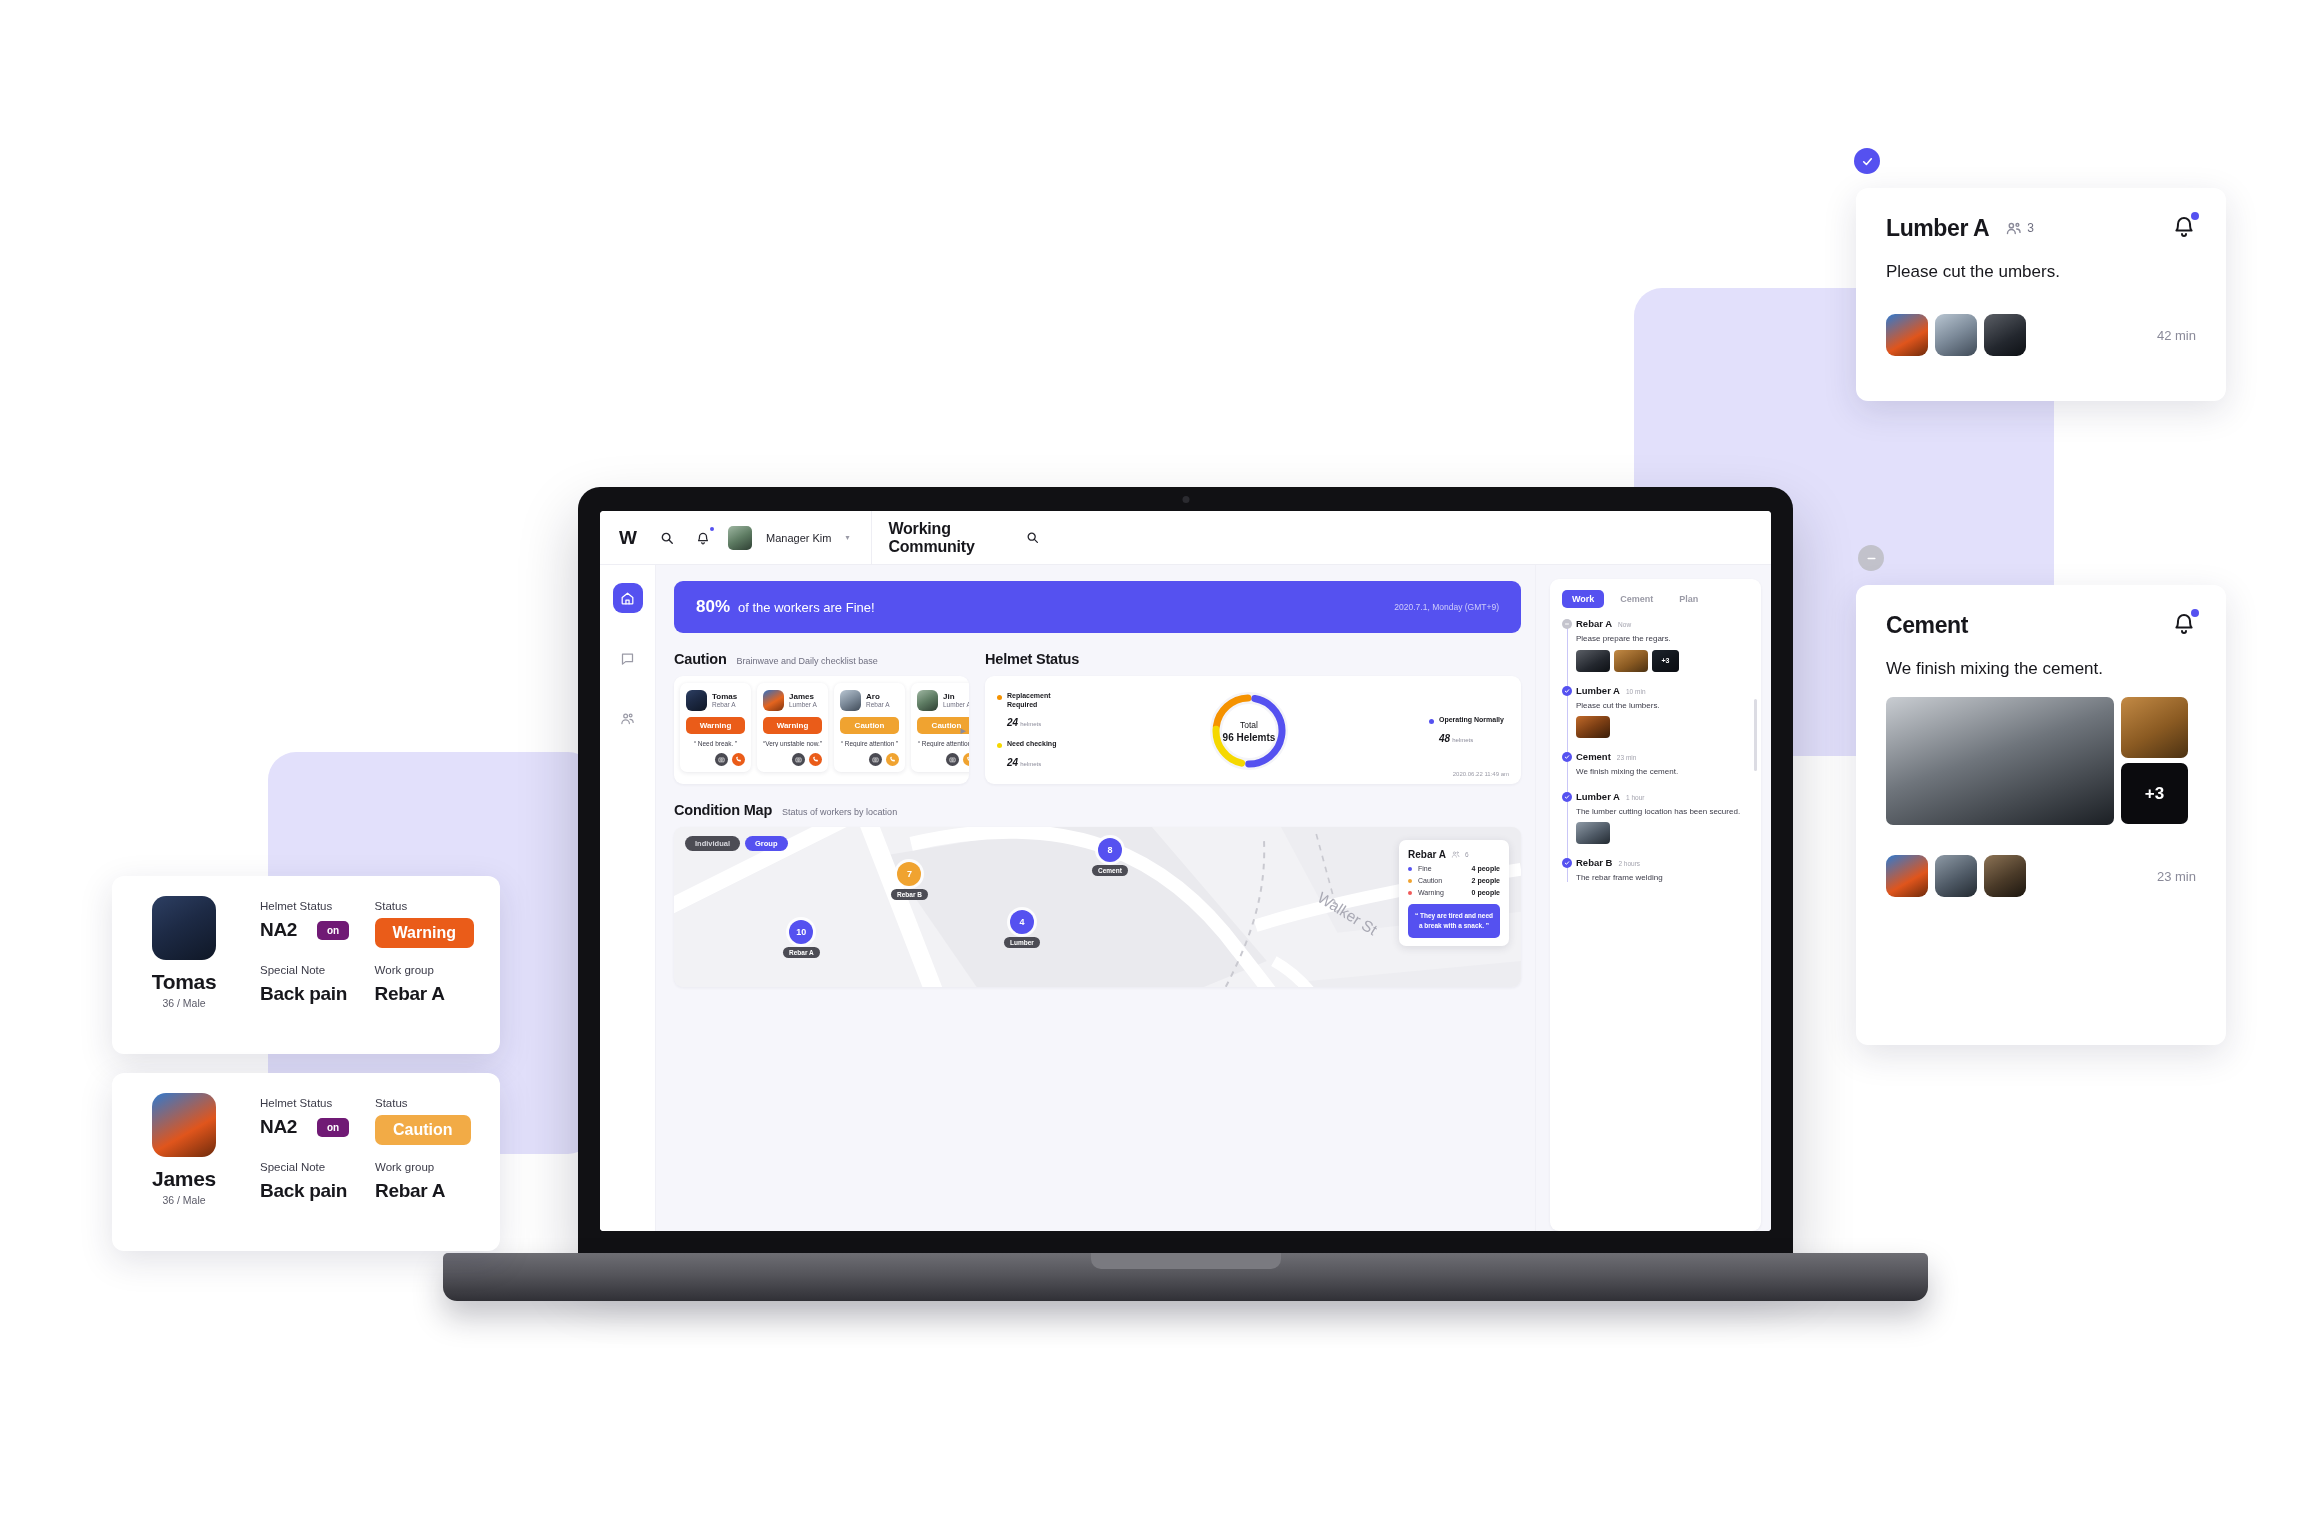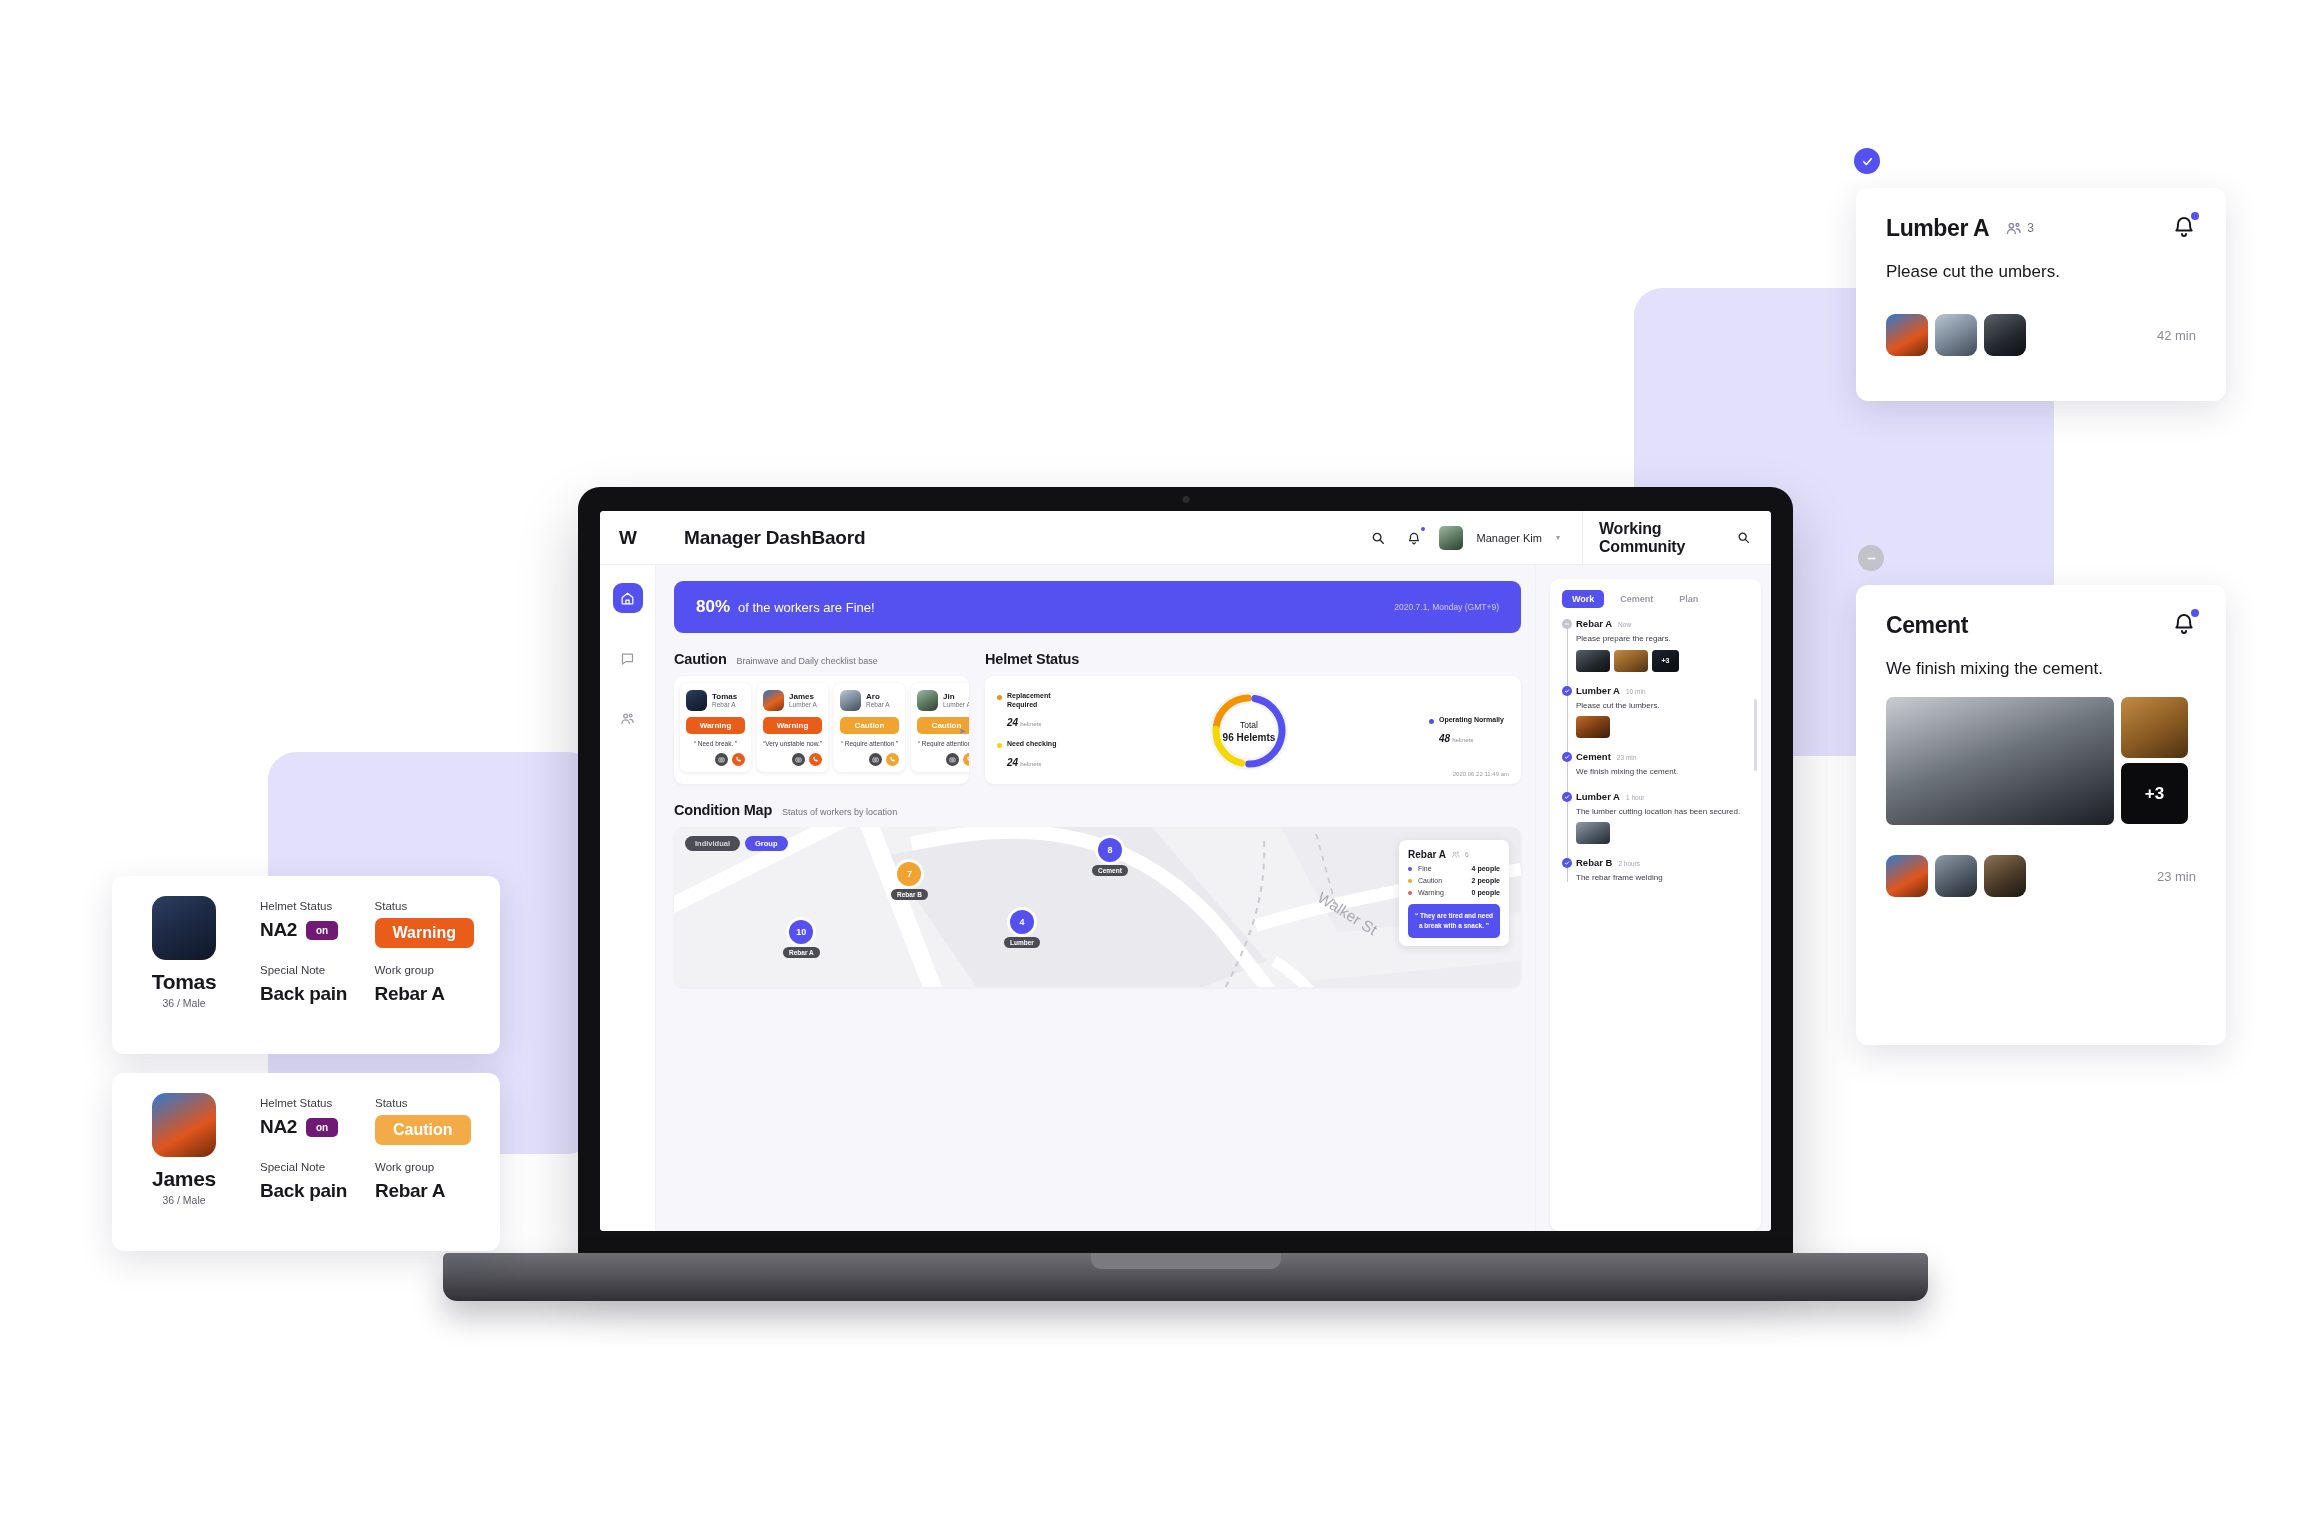--- a/index.html
+++ b/index.html
@@ -194,21 +194,21 @@
   #card-tomas { left:112px; top:876px; width:388px; height:178px; }
   #card-james { left:112px; top:1073px; width:388px; height:178px; }
   .wc-left { width:100px; display:flex; flex-direction:column; align-items:center; }
   .wc-avatar { width:64px;height:64px;border-radius:14px;overflow:hidden; }
   .wc-name { margin-top:10px; font-size:21px; font-weight:700; color:#17171c; letter-spacing:-.3px;}
   .wc-meta { margin-top:3px; font-size:10.5px; color:#5b5b68; }
   .wc-grid { flex:1; display:grid; grid-template-columns:1fr 1fr; row-gap:16px; column-gap:16px;
     align-content:start; padding-top:4px; }
   .wc-lbl { font-size:11.5px; color:#3b3b48; }
   .wc-val { margin-top:7px; font-size:19px; font-weight:700; color:#17171c; letter-spacing:-.3px; }
-  .wc-helmet { display:flex; align-items:center; gap:9px; }
+  .wc-helmet { display:flex; align-items:center; gap:20px; }
   .pill-on { background:#701a75; color:#fff; font-size:10px; font-weight:700;
     padding:4px 10px; border-radius:5px; }
   .wc-status { margin-top:6px; display:inline-flex; align-items:center; justify-content:center;
     height:30px; padding:0 18px; border-radius:7px; font-size:16px; font-weight:700; color:#fff; }
   .st-warning { background:#ea5c19; }
   .st-caution { background:#f2ab46; }
 
   
   .notif { position:absolute; background:#fff; border-radius:12px;
     box-shadow:0 10px 34px rgba(32,32,70,.13); }
@@ -262,23 +262,20 @@
   <div class="bg-shape" id="bg-left"></div>
 
   <div id="laptop">
     <div id="laptop-lid">
       <div id="laptop-notch"></div>
 
       <div id="screen">
 
         <div id="app-top">
           <div class="logo-cell">W</div>
-          <div class="title-cell">
-            <div id="dash-title">Manager DashBaord</div>
-          </div>
           <div class="top-actions">
             <div class="icon-btn">
               <svg width="14" height="14" viewBox="0 0 24 24" fill="none" stroke="#26262e" stroke-width="2.4" stroke-linecap="round">
                   <circle cx="10.5" cy="10.5" r="6.5"></circle>
                   <path d="M15.5 15.5 L21 21"></path>
                 </svg>
             </div>
             <div class="icon-btn" style="position:relative">
               <svg width="14" height="14" viewBox="0 0 24 24" fill="none" stroke="#26262e" stroke-width="2.2" stroke-linecap="round" stroke-linejoin="round">
                 <path d="M6 10a6 6 0 0 1 12 0c0 5 1.6 6.5 1.6 6.5H4.4S6 15 6 10z"></path>

